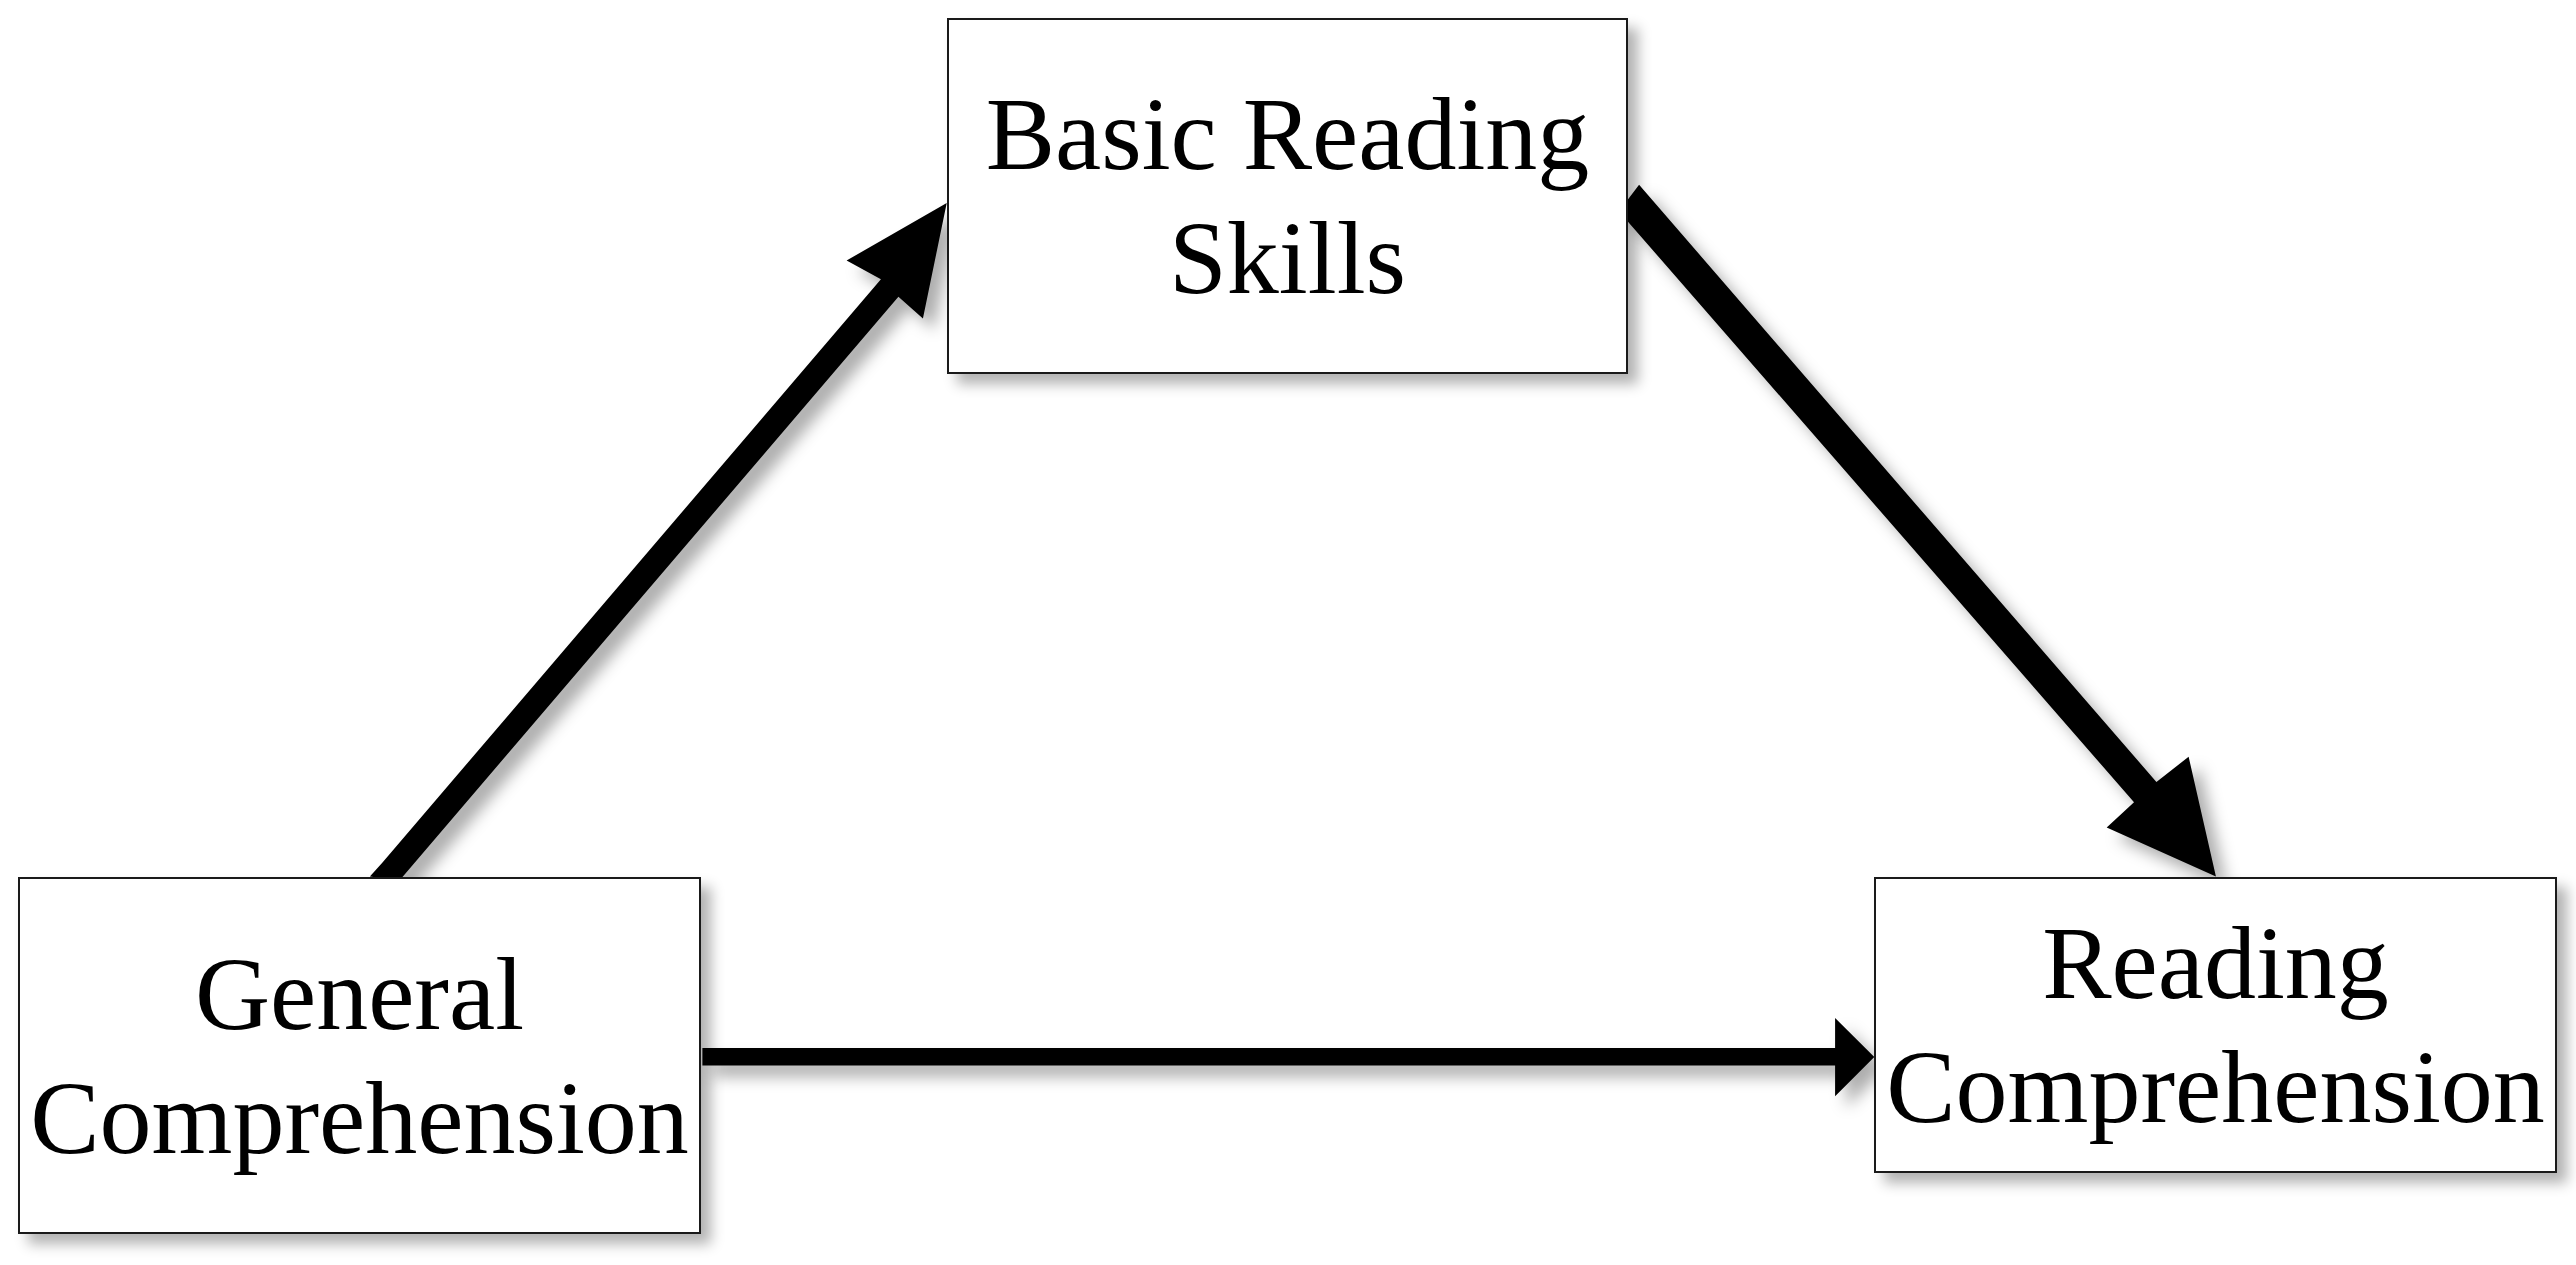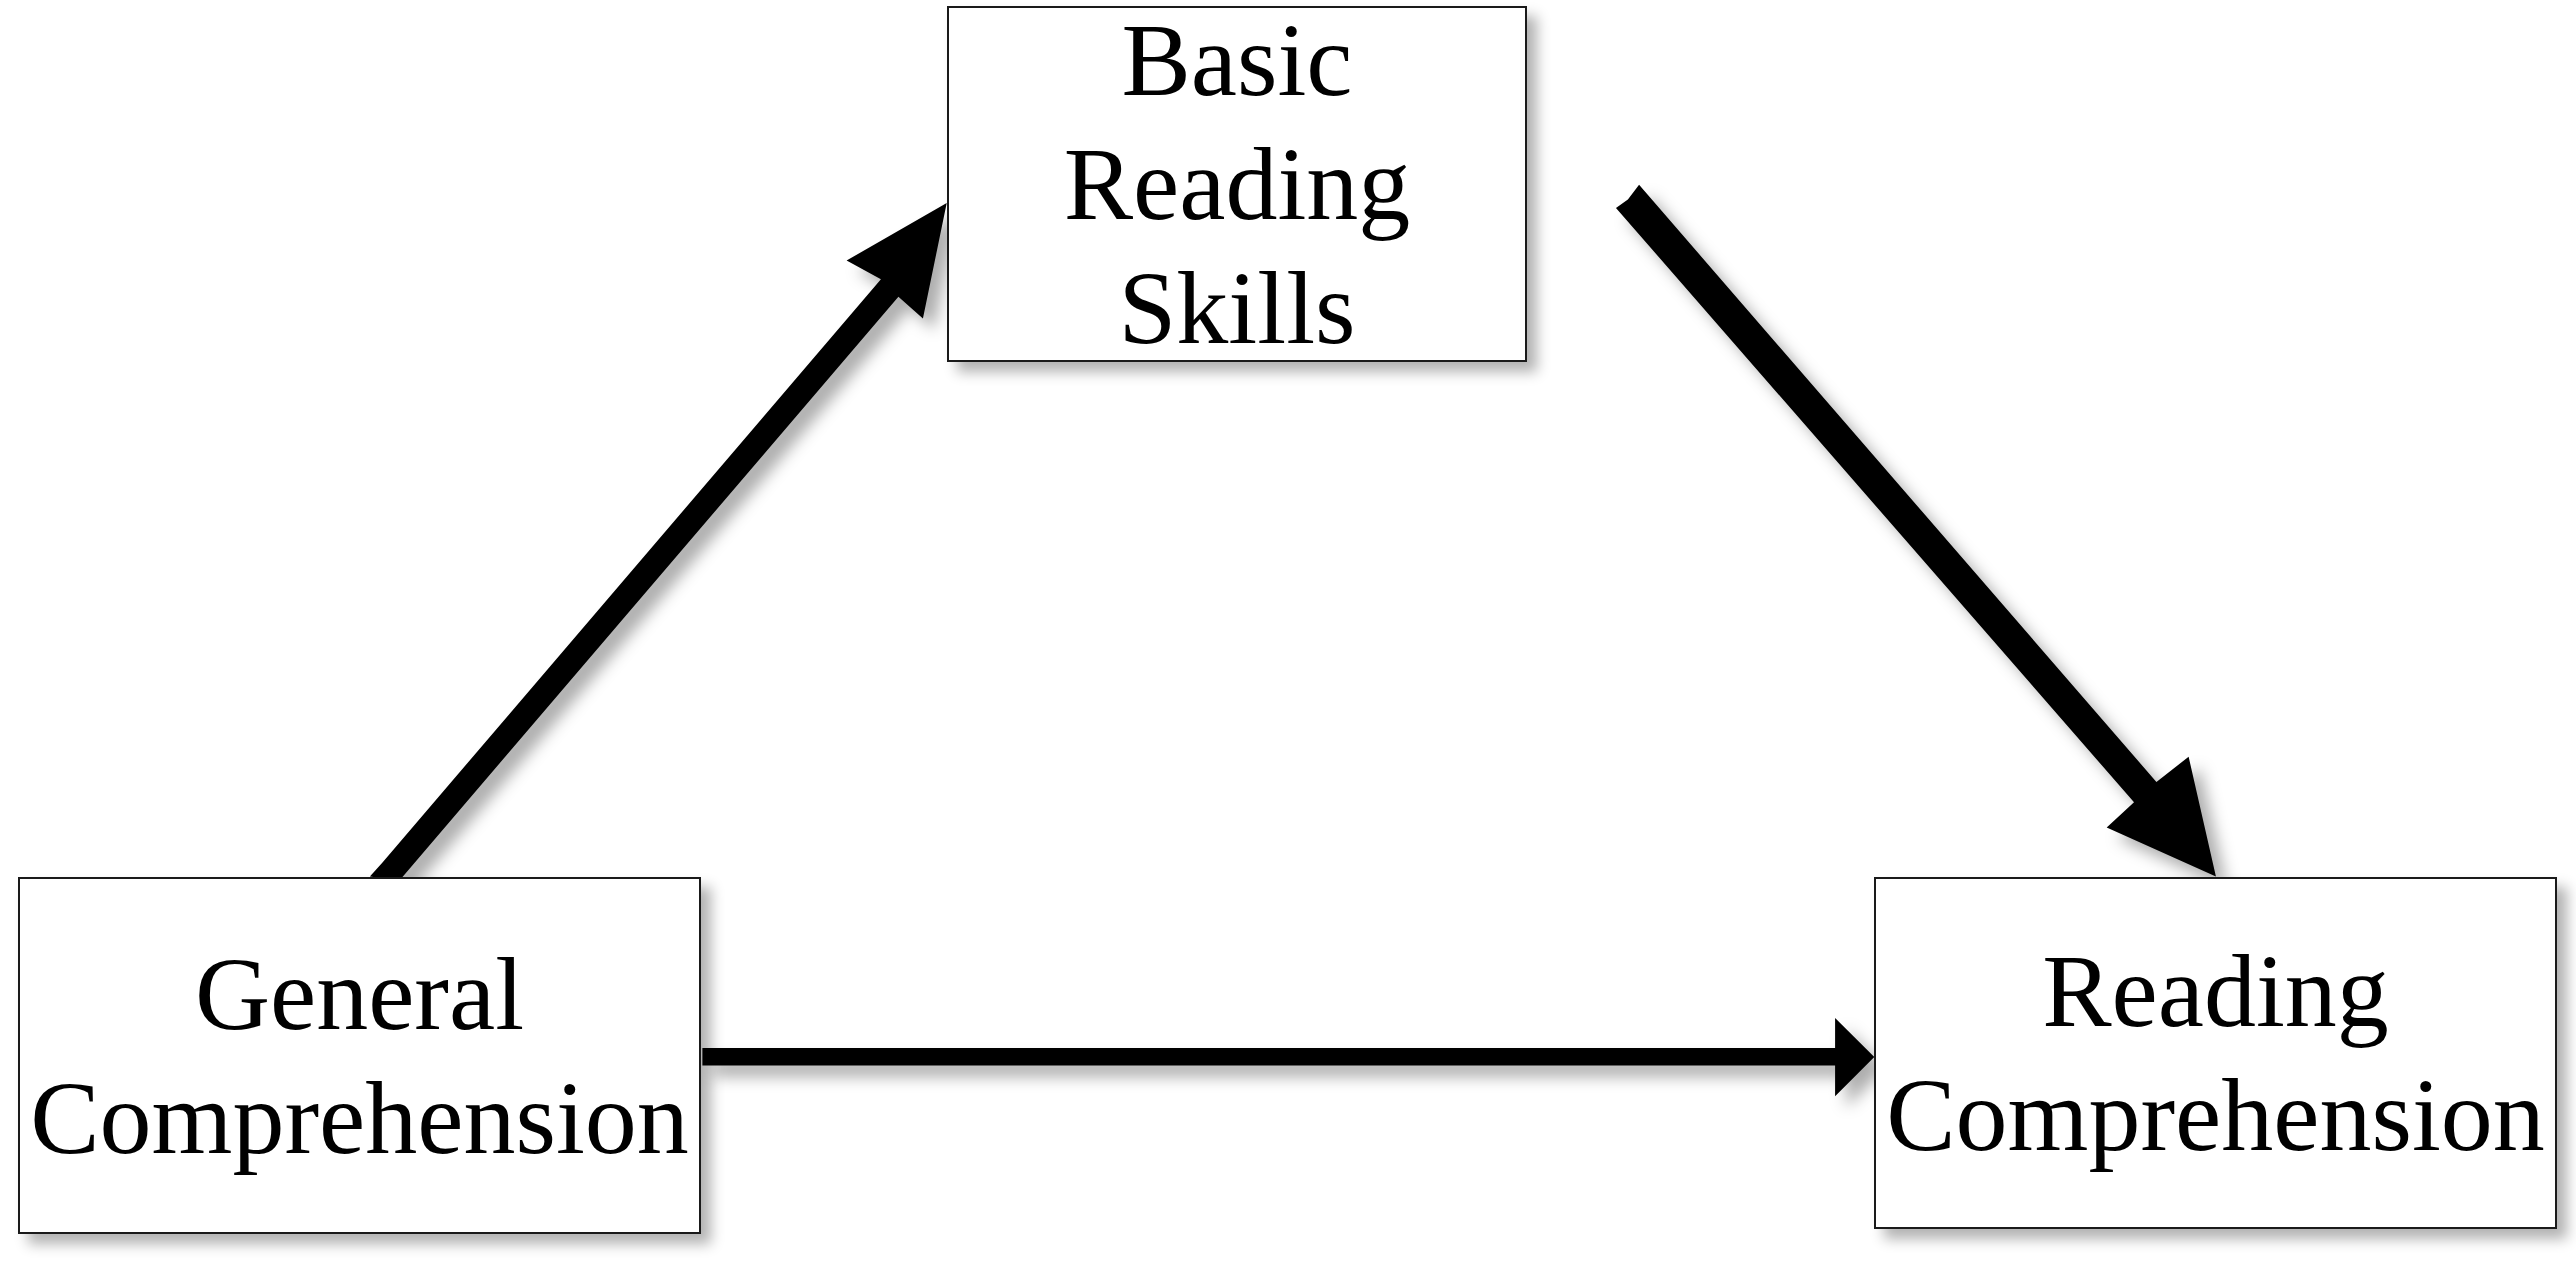--- a/index.html
+++ b/index.html
@@ -35,30 +35,30 @@
     font-size: 104px;
     line-height: 1.19;
     letter-spacing: 0px;
     white-space: pre-line;
     text-shadow: 2.1px 2.1px 0 rgba(255,255,255,0.85);
     font-weight: 400;
   }
 
   
   #box-basic-reading-skills {
-    left: 947px;  top: 6px;
-    width: 580px;  height: 356px;
+    left: 947px;  top: 18px;
+    width: 681px;  height: 356px;
   }
   #box-general-intelligence {
     left: 18px;    top: 877px;
     width: 683px;  height: 357px;
   }
   #box-reading-comprehension {
     left: 1874px;  top: 877px;
-    width: 683px;  height: 352px;
+    width: 683px;  height: 296px;
   }
 
   
   #arrow-layer {
     position: absolute;
     left: 0; top: 0;
     width: 2576px;
     height: 1265px;
     z-index: 2;
     pointer-events: none;

